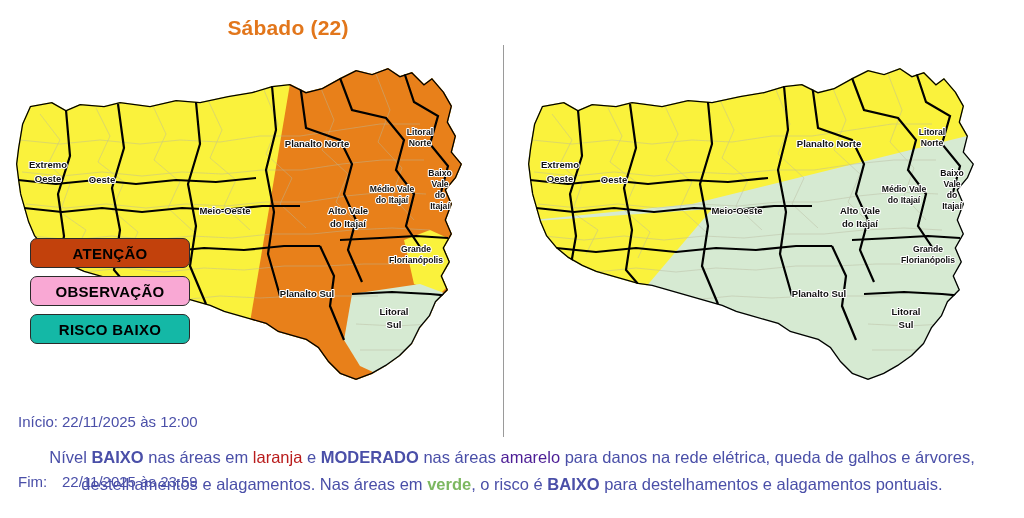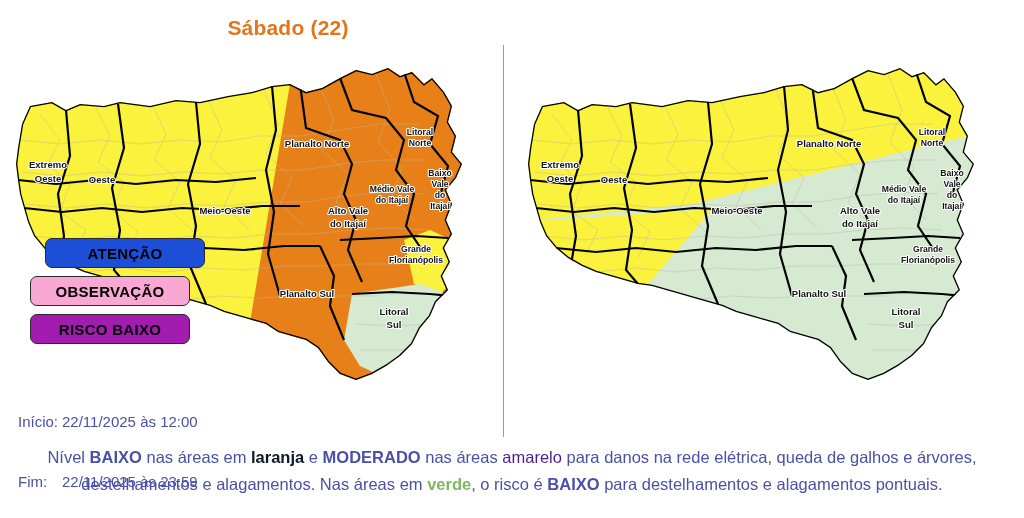--- a/index.html
+++ b/index.html
@@ -36,43 +36,43 @@
   .lg-item{
     width:160px;height:30px;
     border:1.6px solid #2b2b2b;
     border-radius:7px;
     margin-bottom:8px;
     display:flex;align-items:center;justify-content:center;
     font-size:15px;font-weight:bold;color:#000;
     letter-spacing:.3px;
     box-sizing:border-box;
   }
-  .lg-atencao{background:#1d4ed8;margin-left:15px;}
+  .lg-atencao{background:#c2410c;}
   .lg-observacao{background:#f9a8d4;}
-  .lg-risco{background:#a21caf;}
+  .lg-risco{background:#14b8a6;}
 
   
   .dt{
     position:absolute;
     font-size:15px;color:#4A4FA8;
     line-height:20px;
     white-space:pre;
   }
   .dt-left{left:18px;top:372px;}
   .dt .lbl{display:inline-block;width:44px;font-weight:normal;}
 
   
   .caption{
     position:absolute;left:0;top:444px;width:1024px;
     text-align:center;
     font-size:16.5px;line-height:27px;
     color:#4A4FA8;
   }
   .caption b{font-weight:bold;}
-  .c-laranja{color:#0f172a;font-weight:bold;}
+  .c-laranja{color:#b91c1c;font-weight:normal;}
   .c-amarelo{color:#4c1d95;font-weight:normal;}
   .c-verde{color:#7DB861;font-weight:bold;}
 
   .mlabel{
     font-family:"Liberation Sans", sans-serif;
     font-size:9.5px;
     font-weight:bold;
     fill:#111;
     text-anchor:middle;
     paint-order:stroke;

